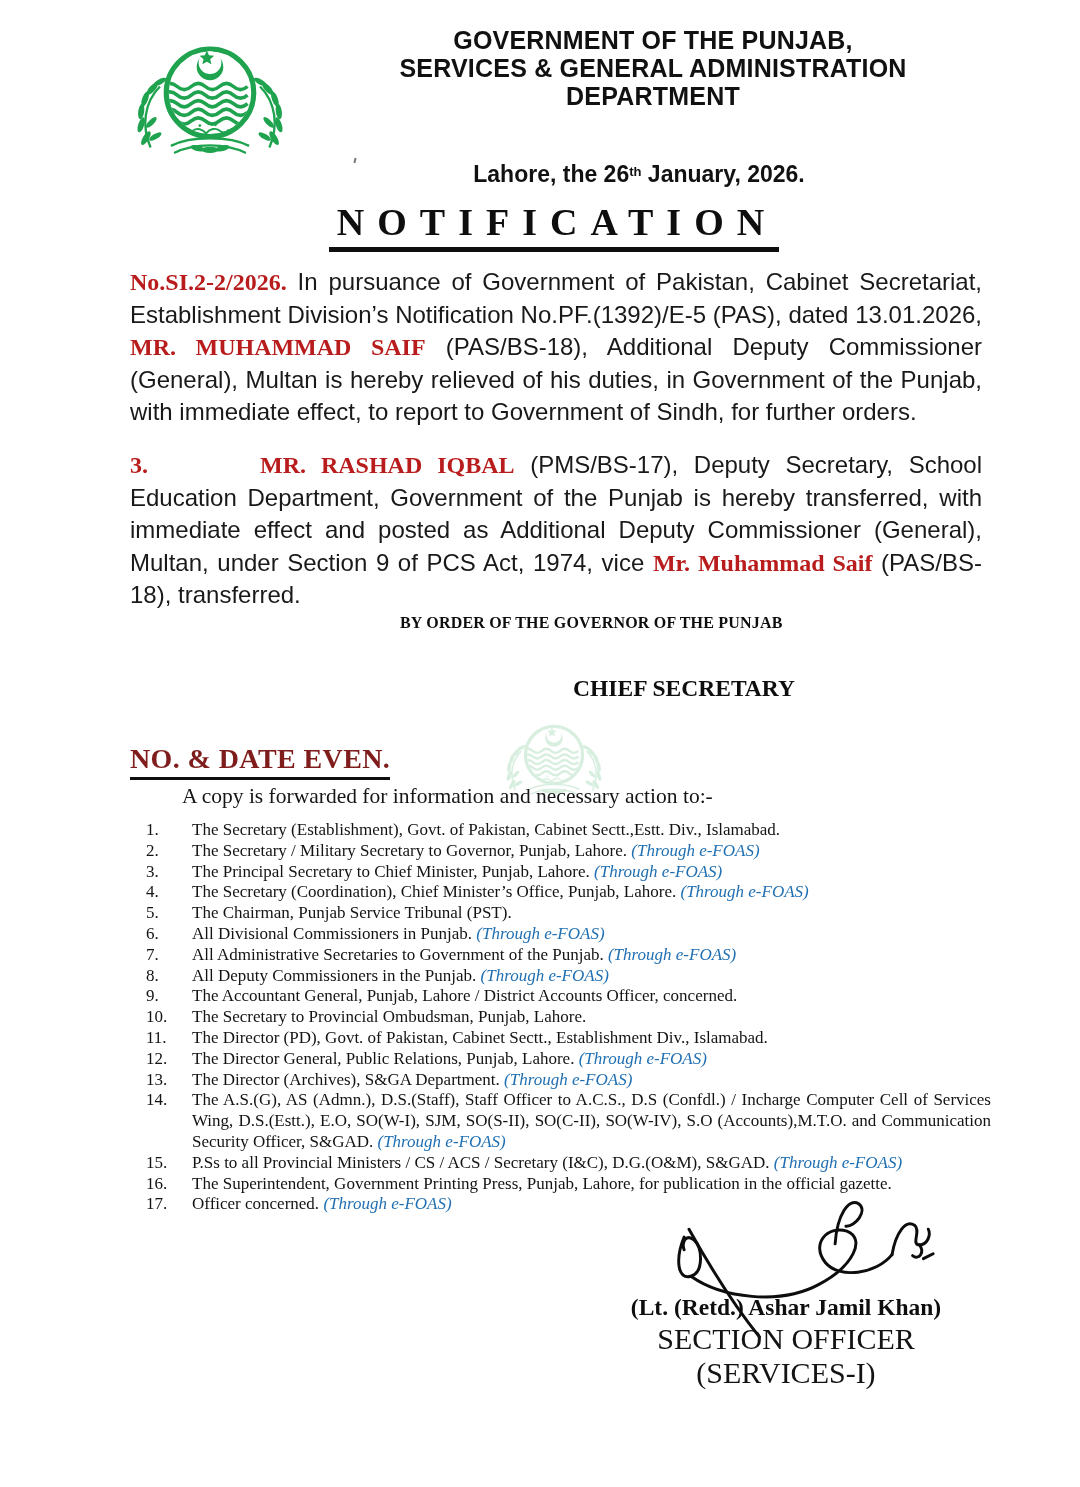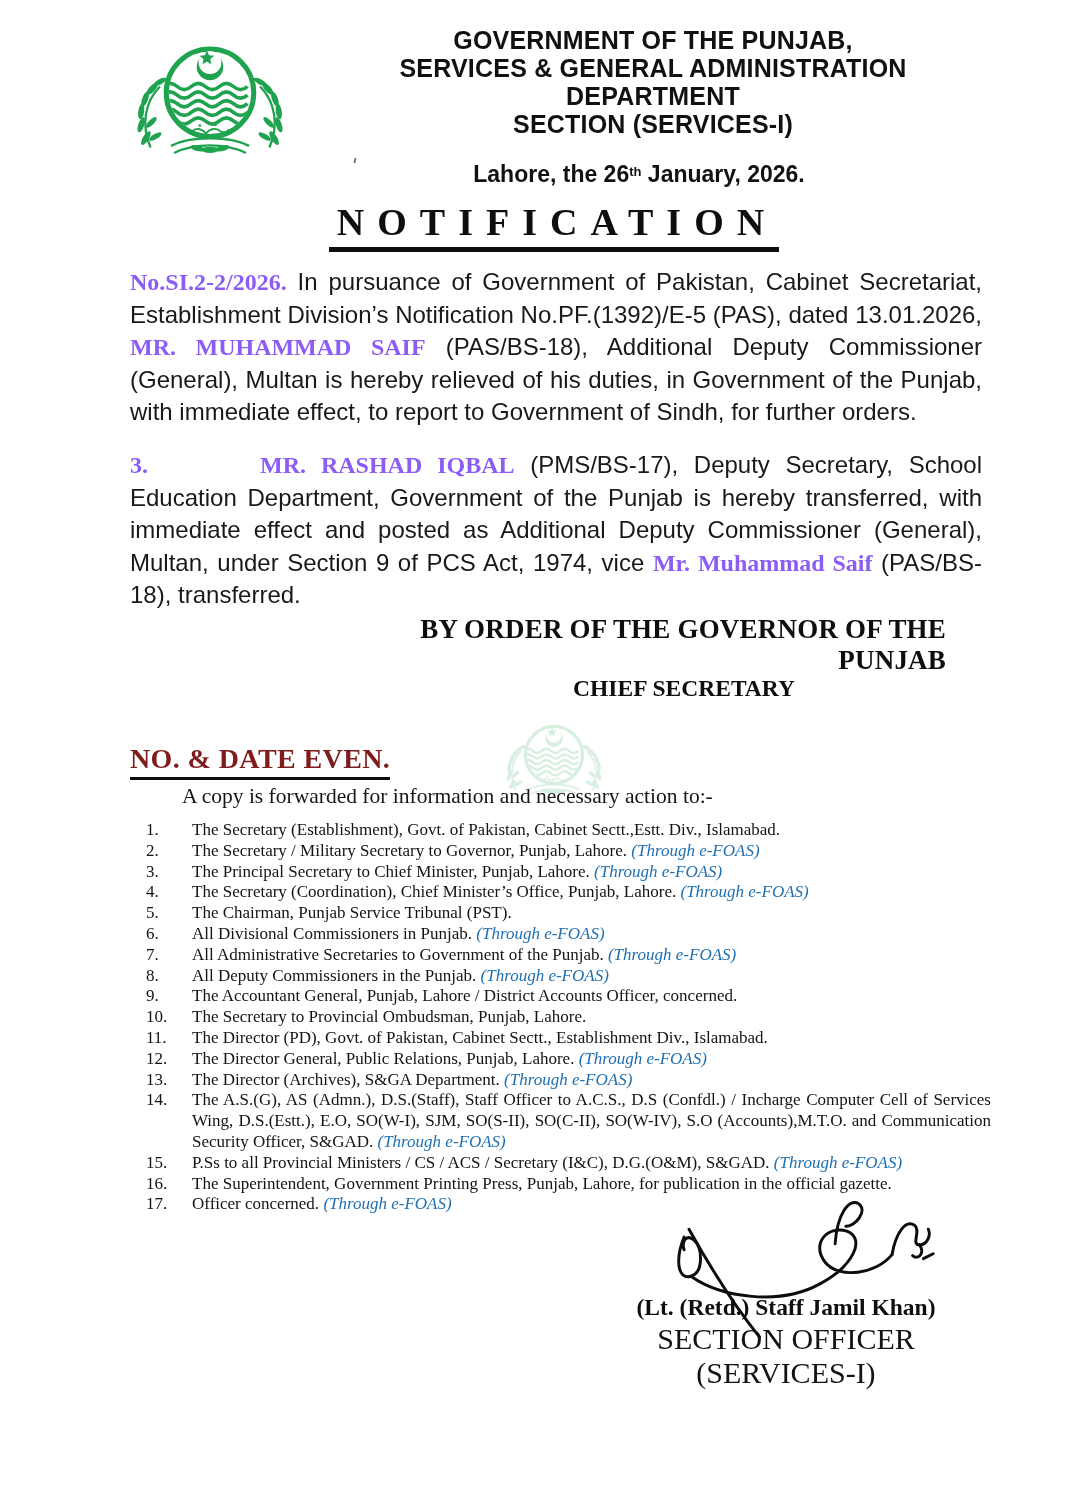--- a/index.html
+++ b/index.html
@@ -36,26 +36,26 @@
   }
   
   .para{
     position:absolute;left:130px;width:852px;
     text-align:justify;
     font-family:"Liberation Sans",sans-serif;
     font-size:24px;line-height:32.6px;color:#191919;
   }
   .para1{top:266px;}
   .para3{top:449px;}
-  .serif-b{font-family:"Liberation Serif",serif;font-weight:bold;color:#8b5cf6;margin-top:24px;}
+  .serif-b{font-family:"Liberation Serif",serif;font-weight:bold;color:#b91c1c;margin-top:24px;}
   .p3-gap{display:inline-block;width:112px;}
   
   .order-line{
-    position:absolute;left:378px;top:614px;width:568px;text-align:right;
-    font-family:"Liberation Serif",serif;font-weight:bold;font-size:27px;color:#0e0e0e;
+    position:absolute;left:400px;top:614px;width:568px;text-align:left;
+    font-family:"Liberation Serif",serif;font-weight:bold;font-size:16px;color:#0e0e0e;
     letter-spacing:.2px;
   }
   .signatory{
     position:absolute;left:404px;top:675px;width:560px;text-align:center;
     font-family:"Liberation Serif",serif;font-weight:bold;font-size:23.5px;line-height:27px;color:#0e0e0e;
   }
   
   .watermark{position:absolute;left:498px;top:714px;width:112px;height:90px;opacity:.17;}
   .ref-heading{
     position:absolute;left:130px;top:743px;
@@ -140,21 +140,20 @@
   </svg>
 
   <svg class="logo" viewBox="0 0 220 176">
     <use href="#emblem"></use>
   </svg>
 
   <div class="header-lines">
     <div>GOVERNMENT OF THE PUNJAB,</div>
     <div>SERVICES &amp; GENERAL ADMINISTRATION</div>
     <div>DEPARTMENT</div>
-    <div>SECTION (SERVICES-I)</div>
   </div>
 
   <div class="speck"></div>
 
   <div class="date-line"><span>Lahore, the 26</span><sup>th</sup><span> January, 2026.</span></div>
 
   <div class="notif-wrap">
     <span>NOTIFICATION</span>
   </div>
 
@@ -247,16 +246,16 @@
       <path d="M42,50 C33,72 35,94 49,90 C62,86 61,61 52,53 C45,47 39,54 42,63"></path>
       <path d="M47,42 C66,76 93,120 119,152"></path>
       <path d="M49,90 C80,112 140,120 180,98 C214,80 228,52 208,44 C188,38 171,57 186,76 C200,93 238,88 254,68"></path>
       <path d="M196,57 C198,27 210,10 220,16 C230,23 216,40 207,39"></path>
       <path d="M254,68 C258,45 268,32 277,38 C284,43 273,58 282,58 C290,58 294,48 291,42"></path>
       <path d="M282,58 C288,66 281,74 275,69"></path>
       <path d="M286,72 l10,-5"></path>
     </g>
   </svg>
 
-  <div class="sig-name">(Lt. (Retd.) Staff Jamil Khan)</div>
+  <div class="sig-name">(Lt. (Retd.) Ashar Jamil Khan)</div>
   <div class="sig-title">SECTION OFFICER (SERVICES-I)</div>
 
 </div>
 
 </body></html>

